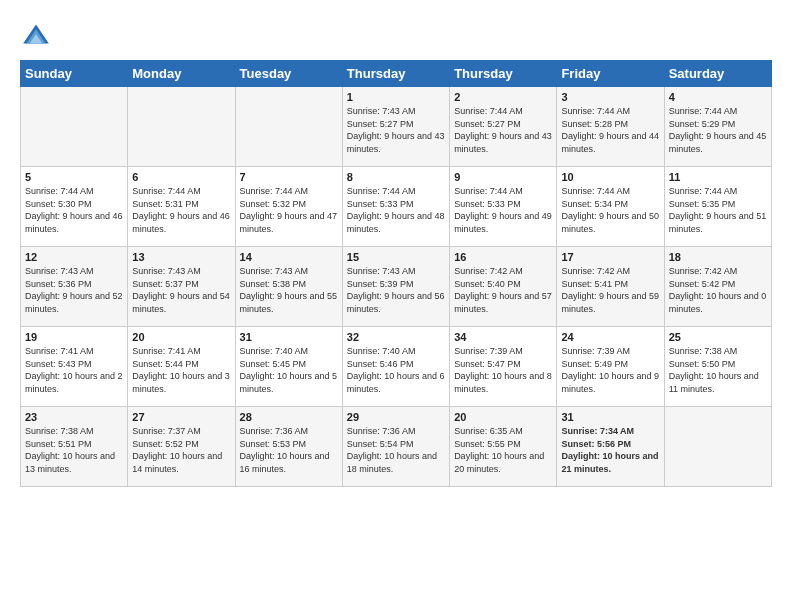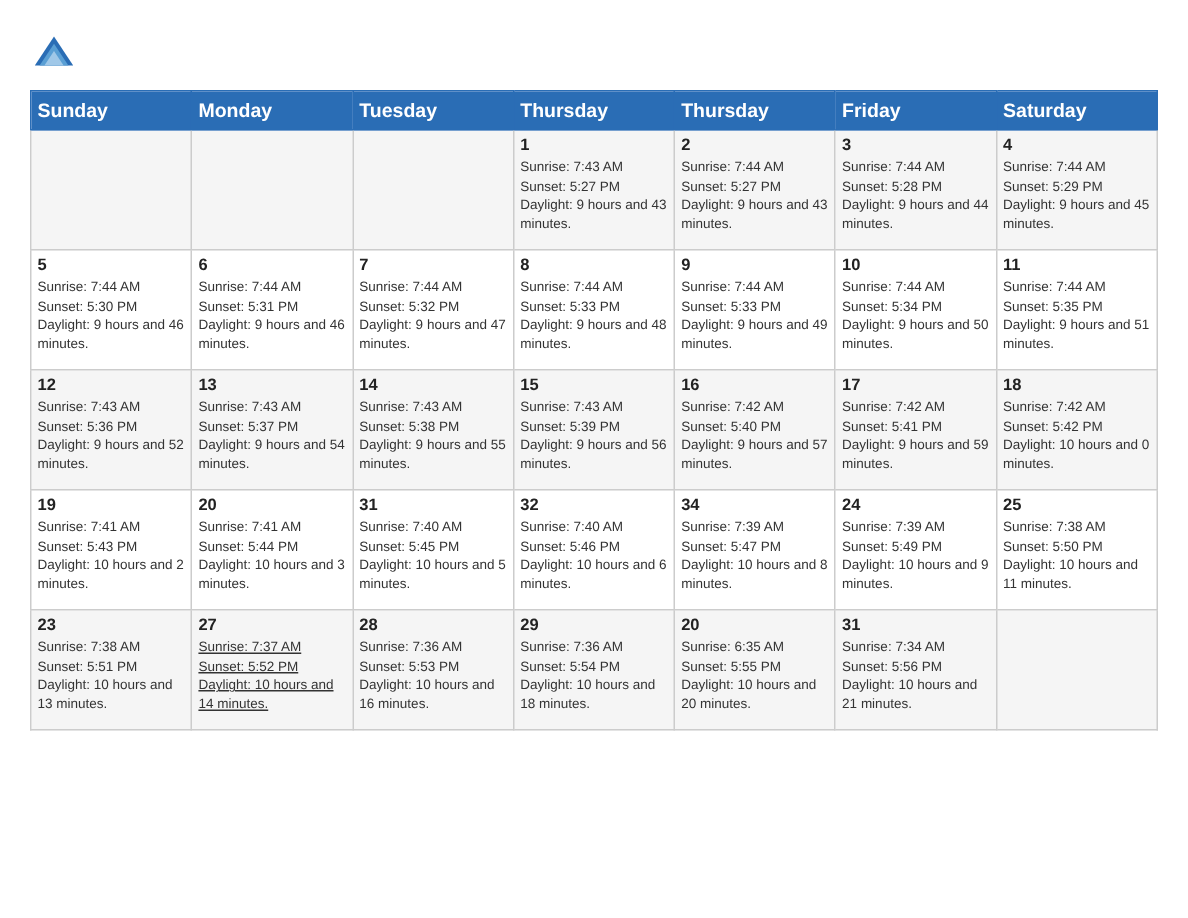--- a/index.html
+++ b/index.html
@@ -299,21 +299,21 @@
         </tr>
         <tr>
           <td>
             <span class="day-num">23</span>
             <div class="cell-info" style="white-space: pre-line;">Sunrise: 7:38 AM
 Sunset: 5:51 PM
 Daylight: 10 hours and 13 minutes.</div>
           </td>
           <td>
             <span class="day-num">27</span>
-            <div class="cell-info" style="white-space: pre-line; text-decoration: underline;">Sunrise: 7:37 AM
+            <div class="cell-info" style="white-space: pre-line;">Sunrise: 7:37 AM
 Sunset: 5:52 PM
 Daylight: 10 hours and 14 minutes.</div>
           </td>
           <td>
             <span class="day-num">28</span>
             <div class="cell-info" style="white-space: pre-line;">Sunrise: 7:36 AM
 Sunset: 5:53 PM
 Daylight: 10 hours and 16 minutes.</div>
           </td>
           <td>
@@ -323,21 +323,21 @@
 Daylight: 10 hours and 18 minutes.</div>
           </td>
           <td>
             <span class="day-num">20</span>
             <div class="cell-info" style="white-space: pre-line;">Sunrise: 6:35 AM
 Sunset: 5:55 PM
 Daylight: 10 hours and 20 minutes.</div>
           </td>
           <td>
             <span class="day-num">31</span>
-            <div class="cell-info" style="white-space: pre-line;">Sunrise: 7:34 AM
+            <div class="cell-info" style="white-space: pre-line; font-weight: bold;">Sunrise: 7:34 AM
 Sunset: 5:56 PM
 Daylight: 10 hours and 21 minutes.</div>
           </td>
           <td class="empty-cell"></td>
         </tr>
       </tbody>
   </table>
 </div>
 
 </body></html>

